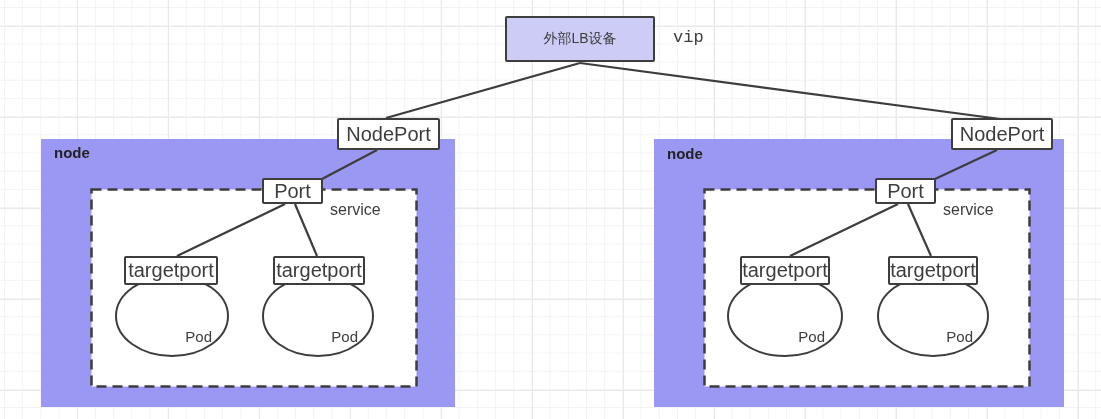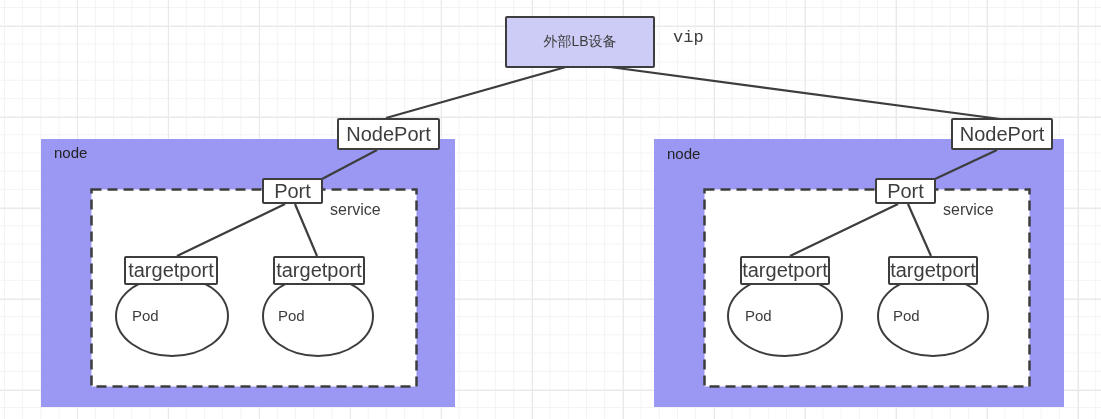--- a/index.html
+++ b/index.html
@@ -21,21 +21,21 @@
   }
   .nodebg {
     position: absolute;
     background: #9a98f2;
     z-index: 1;
   }
   .node-label {
     position: absolute;
     z-index: 4;
     font-size: 15px;
-    font-weight: normal;
+    font-weight: bold;
     color: #232323;
   }
   .lines-layer {
     position: absolute;
     left: 0; top: 0;
     z-index: 2;
   }
   .box {
     position: absolute;
     z-index: 3;
@@ -58,22 +58,23 @@
     z-index: 4;
     font-size: 16px;
     white-space: nowrap;
   }
   .pod-label {
     position: absolute;
     z-index: 4;
     width: 80px;
     height: 20px;
     line-height: 20px;
-    text-align: left;
+    text-align: right;
     font-size: 15px;
+    margin-top: 21px;
   }
   .service-label {
     position: absolute;
     z-index: 4;
     width: 78px;
     font-size: 16px;
   }
 </style>
 </head>
 <body>
@@ -96,21 +97,21 @@
     <line x1="295" y1="204" x2="317" y2="256" stroke="#3d3d3d" stroke-width="2.2"></line>
     <line x1="898" y1="204" x2="790" y2="256" stroke="#3d3d3d" stroke-width="2.2"></line>
     <line x1="908" y1="204" x2="931" y2="256" stroke="#3d3d3d" stroke-width="2.2"></line>
 
     <ellipse cx="172" cy="316" rx="56" ry="40" fill="#ffffff" stroke="#3d3d3d" stroke-width="2"></ellipse>
     <ellipse cx="318" cy="316" rx="55" ry="40" fill="#ffffff" stroke="#3d3d3d" stroke-width="2"></ellipse>
     <ellipse cx="785" cy="316" rx="57" ry="40" fill="#ffffff" stroke="#3d3d3d" stroke-width="2"></ellipse>
     <ellipse cx="933" cy="316" rx="55" ry="40" fill="#ffffff" stroke="#3d3d3d" stroke-width="2"></ellipse>
   </svg>
 
-  <div class="box lb-box" style="left:505px; top:16px; width:150px; height:52px;">
+  <div class="box lb-box" style="left:505px; top:16px; width:150px; height:46px;">
     <span>外部LB设备</span>
   </div>
   <div class="txt" style="left:673px; top:28px; font-size:17px;font-family:Liberation Mono, monospace;">vip</div>
 
   <div class="node-label" style="left:54px; top:144px;">node</div>
   <div class="node-label" style="left:667px; top:145px;">node</div>
 
   <div class="box" style="left:337px; top:118px; width:103px; height:32px;">
     <span>NodePort</span>
   </div>

